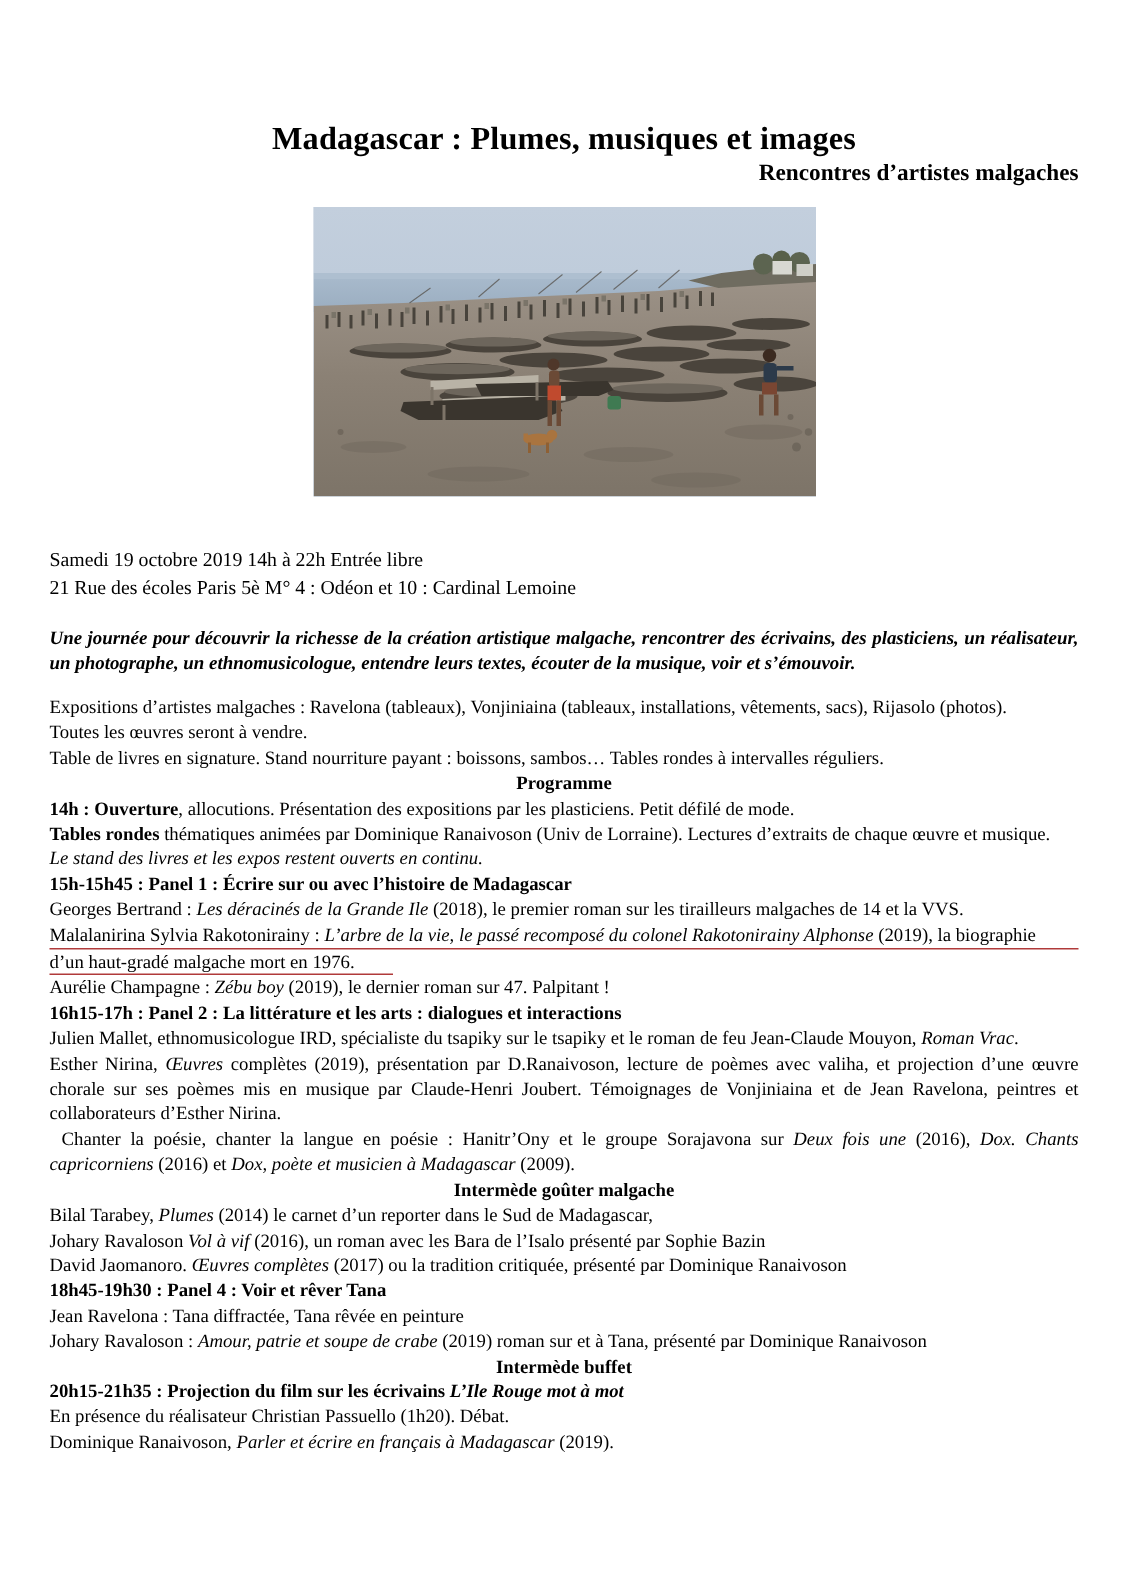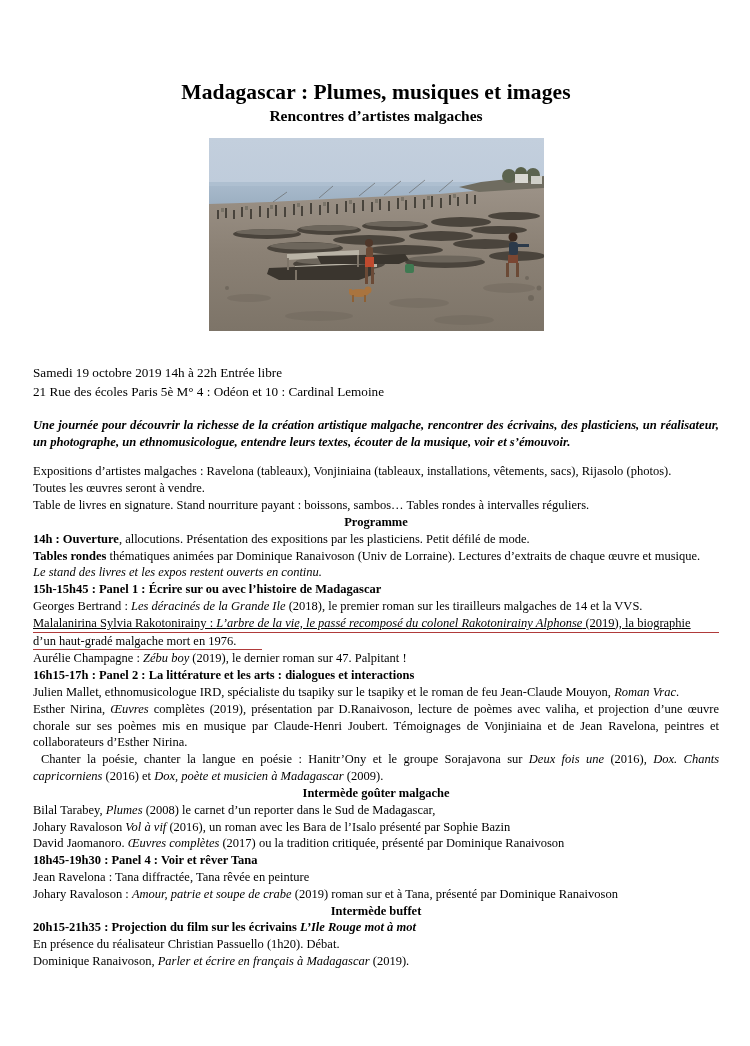--- a/index.html
+++ b/index.html
@@ -31,21 +31,21 @@
   
   .title {
     text-align: center;
     font-size: 21.5px;
     font-weight: bold;
     letter-spacing: 0.1px;
     line-height: 1.18;
     margin: 0 0 2px 0;
   }
   .subtitle {
-    text-align: center;
+    text-align: right;
     font-size: 15.5px;
     font-weight: bold;
     line-height: 1.2;
     margin: 0 0 12px 0;
   }
 
   
   .photo-wrap {
     width: 335px;
     height: 193px;
@@ -90,21 +90,20 @@
   i, .i { font-style: italic; }
   .bi { font-weight: bold; font-style: italic; }
 
   .flagged {
     display: block;
     text-align: justify;
   }
   .flag-line {
     display: block;
     border-bottom: 1.2px solid #b03a3a;
-    text-decoration: underline;
   }
   .flag-line-partial {
     display: inline-block;
     border-bottom: 1.2px solid #b03a3a;
     padding-right: 26px;
   }
 </style>
 </head>
 <body>
 
@@ -302,21 +301,21 @@
 
       <span class="ln b">16h15-17h : Panel 2 : La littérature et les arts : dialogues et interactions</span>
       <span class="ln just"><span>Julien Mallet, ethnomusicologue IRD, spécialiste du tsapiky sur le tsapiky et le roman de feu Jean-Claude Mouyon, </span><i>Roman Vrac</i><span>.</span></span>
 
       <span class="ln just"><span>Esther Nirina, </span><i>Œuvres</i><span> complètes (2019), présentation par D.Ranaivoson, lecture de poèmes avec valiha, et projection d’une œuvre chorale sur ses poèmes mis en musique par Claude-Henri Joubert. Témoignages de Vonjiniaina et de Jean Ravelona, peintres et collaborateurs d’Esther Nirina.</span></span>
 
       <span class="ln just ind"><span>Chanter la poésie, chanter la langue en poésie : Hanitr’Ony et le groupe Sorajavona sur </span><i>Deux fois une</i><span> (2016), </span><i>Dox. Chants capricorniens</i><span> (2016) et </span><i>Dox, poète et musicien à Madagascar</i><span> (2009).</span></span>
 
       <span class="ln ctr">Intermède goûter malgache</span>
 
-      <span class="ln just"><span>Bilal Tarabey, </span><i>Plumes</i><span> (2008) le carnet d’un reporter dans le Sud de Madagascar,</span></span>
+      <span class="ln just"><span>Bilal Tarabey, </span><i>Plumes</i><span> (2014) le carnet d’un reporter dans le Sud de Madagascar,</span></span>
       <span class="ln just"><span>Johary Ravaloson  </span><i>Vol à vif</i><span> (2016), un roman avec les Bara de l’Isalo présenté par Sophie Bazin</span></span>
       <span class="ln just"><span> David Jaomanoro. </span><i>Œuvres complètes</i><span> (2017) ou la tradition critiquée, présenté par Dominique Ranaivoson</span></span>
 
       <span class="ln b">18h45-19h30 : Panel 4 : Voir et rêver Tana</span>
       <span class="ln just"><span>Jean Ravelona : Tana diffractée, Tana rêvée en peinture</span></span>
       <span class="ln just"><span>Johary Ravaloson : </span><i>Amour, patrie et soupe de crabe</i><span> (2019) roman sur et à Tana, présenté par Dominique Ranaivoson</span></span>
 
       <span class="ln ctr">Intermède buffet</span>
 
       <span class="ln"><b>20h15-21h35 : Projection du film sur les écrivains </b><span class="bi">L’Ile Rouge mot à mot</span></span>

